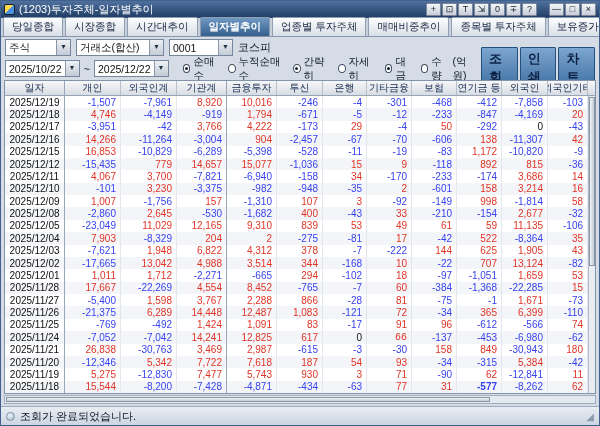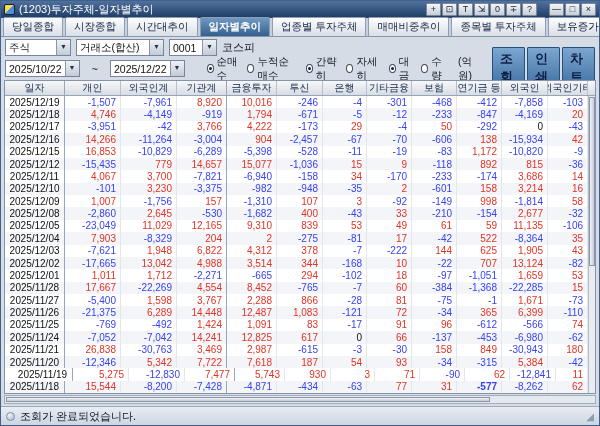--- a/index.html
+++ b/index.html
@@ -27,25 +27,25 @@
          background:linear-gradient(#fcfdfe,#d9dfe7); border:1px solid #909eb1; border-bottom:none;
          border-radius:2px 2px 0 0; }
   .tab.active { background:linear-gradient(#6f98c3,#35608d); color:#fff; font-weight:bold; }
 
   
   .filterrow { height:21px; flex:0 0 21px; display:flex; align-items:center; gap:5px; padding:0 4px; }
   .dropdown { height:17px; background:#fff; border:1px solid #76869d; display:flex; align-items:center; }
   .dd-value { font-size:10.5px; padding:0 3px; color:#111; flex:1; white-space:nowrap; }
   .dd-arrow { width:14px; height:15px; background:linear-gradient(#eef1f5,#c3cbd6);
               border-left:1px solid #8b97a8; font-size:7px; line-height:14px; text-align:center; color:#234; }
-  .dd-market { width:66px; } .dd-exch { width:88px; } .dd-code { width:48px; }
+  .dd-market { width:66px; } .dd-exch { width:88px; } .dd-code { width:64px; }
   .plain-label { font-size:11px; color:#101826; }
 
   
-  .controlrow { height:21px; flex:0 0 21px; display:flex; align-items:center; gap:12px; padding:0 4px 0; }
+  .controlrow { height:21px; flex:0 0 21px; display:flex; align-items:center; gap:4px; padding:0 4px 0; }
   .dd-date { width:76px; }
   .radio-group { display:flex; align-items:center; gap:8px; margin-left:10px; }
   .radio-opt { display:flex; align-items:center; gap:3px; font-size:10.5px; color:#101826; }
   .radio-circle { width:9px; height:9px; border-radius:50%; border:1px solid #3c4a60; background:#fff;
                   display:inline-flex; align-items:center; justify-content:center; }
   .radio-circle.sel::after { content:""; width:3px; height:3px; border-radius:50%; background:#17202e; }
   .unit-label { margin-left:auto; font-size:10.5px; color:#101826; }
   .act-btn { font-size:13px; font-weight:bold; padding:2px 7px 3px; color:#0b1f42;
              background:linear-gradient(#7da6d0,#3d6da0); border:1px solid #24507d; border-radius:1px; }
 
@@ -250,21 +250,21 @@
           <span class="cell date sep" style="flex: 0 0 60px;">2025/12/16</span>
           <span class="cell pos" style="flex: 0 0 56px;">14,266</span>
           <span class="cell neg" style="flex: 0 0 56px;">-11,264</span>
           <span class="cell neg sep" style="flex: 0 0 50px;">-3,004</span>
           <span class="cell pos" style="flex: 0 0 50px;">904</span>
           <span class="cell neg" style="flex: 0 0 46px;">-2,457</span>
           <span class="cell neg" style="flex: 0 0 44px;">-67</span>
           <span class="cell neg" style="flex: 0 0 45px;">-70</span>
           <span class="cell neg" style="flex: 0 0 45px;">-606</span>
           <span class="cell pos" style="flex: 0 0 45px;">138</span>
-          <span class="cell neg" style="flex: 0 0 46px;">-15,934</span>
+          <span class="cell neg" style="flex: 0 0 46px;">-11,307</span>
           <span class="cell pos" style="flex: 1 1 auto;">42</span>
         </span>
         <span class="grow">
           <span class="cell date sep" style="flex: 0 0 60px;">2025/12/15</span>
           <span class="cell pos" style="flex: 0 0 56px;">16,853</span>
           <span class="cell neg" style="flex: 0 0 56px;">-10,829</span>
           <span class="cell neg sep" style="flex: 0 0 50px;">-6,289</span>
           <span class="cell neg" style="flex: 0 0 50px;">-5,398</span>
           <span class="cell neg" style="flex: 0 0 46px;">-528</span>
           <span class="cell neg" style="flex: 0 0 44px;">-11</span>
@@ -471,21 +471,21 @@
           <span class="cell pos" style="flex: 1 1 auto;">74</span>
         </span>
         <span class="grow">
           <span class="cell date sep" style="flex: 0 0 60px;">2025/11/24</span>
           <span class="cell neg" style="flex: 0 0 56px;">-7,052</span>
           <span class="cell neg" style="flex: 0 0 56px;">-7,042</span>
           <span class="cell pos sep" style="flex: 0 0 50px;">14,241</span>
           <span class="cell pos" style="flex: 0 0 50px;">12,825</span>
           <span class="cell pos" style="flex: 0 0 46px;">617</span>
           <span class="cell zero" style="flex: 0 0 44px;">0</span>
-          <span class="cell pos" style="flex: 0 0 45px;">66</span>
+          <span class="cell pos" style="flex: 0 0 45px; font-family: Liberation Mono, monospace;">66</span>
           <span class="cell neg" style="flex: 0 0 45px;">-137</span>
           <span class="cell neg" style="flex: 0 0 45px;">-453</span>
           <span class="cell neg" style="flex: 0 0 46px;">-6,980</span>
           <span class="cell neg" style="flex: 1 1 auto;">-62</span>
         </span>
         <span class="grow">
           <span class="cell date sep" style="flex: 0 0 60px;">2025/11/21</span>
           <span class="cell pos" style="flex: 0 0 56px;">26,838</span>
           <span class="cell neg" style="flex: 0 0 56px;">-30,763</span>
           <span class="cell pos sep" style="flex: 0 0 50px;">3,469</span>
@@ -506,21 +506,21 @@
           <span class="cell pos" style="flex: 0 0 50px;">7,618</span>
           <span class="cell pos" style="flex: 0 0 46px;">187</span>
           <span class="cell pos" style="flex: 0 0 44px;">54</span>
           <span class="cell pos" style="flex: 0 0 45px;">93</span>
           <span class="cell neg" style="flex: 0 0 45px;">-34</span>
           <span class="cell neg" style="flex: 0 0 45px;">-315</span>
           <span class="cell pos" style="flex: 0 0 46px;">5,384</span>
           <span class="cell neg" style="flex: 1 1 auto;">-42</span>
         </span>
         <span class="grow">
-          <span class="cell date sep" style="flex: 0 0 60px; margin-left: 8px;">2025/11/19</span>
+          <span class="cell date sep" style="flex: 0 0 60px;">2025/11/19</span>
           <span class="cell pos" style="flex: 0 0 56px;">5,275</span>
           <span class="cell neg" style="flex: 0 0 56px;">-12,830</span>
           <span class="cell pos sep" style="flex: 0 0 50px;">7,477</span>
           <span class="cell pos" style="flex: 0 0 50px;">5,743</span>
           <span class="cell pos" style="flex: 0 0 46px;">930</span>
           <span class="cell pos" style="flex: 0 0 44px;">3</span>
           <span class="cell pos" style="flex: 0 0 45px;">71</span>
           <span class="cell neg" style="flex: 0 0 45px;">-90</span>
           <span class="cell pos" style="flex: 0 0 45px;">62</span>
           <span class="cell neg" style="flex: 0 0 46px;">-12,841</span>

